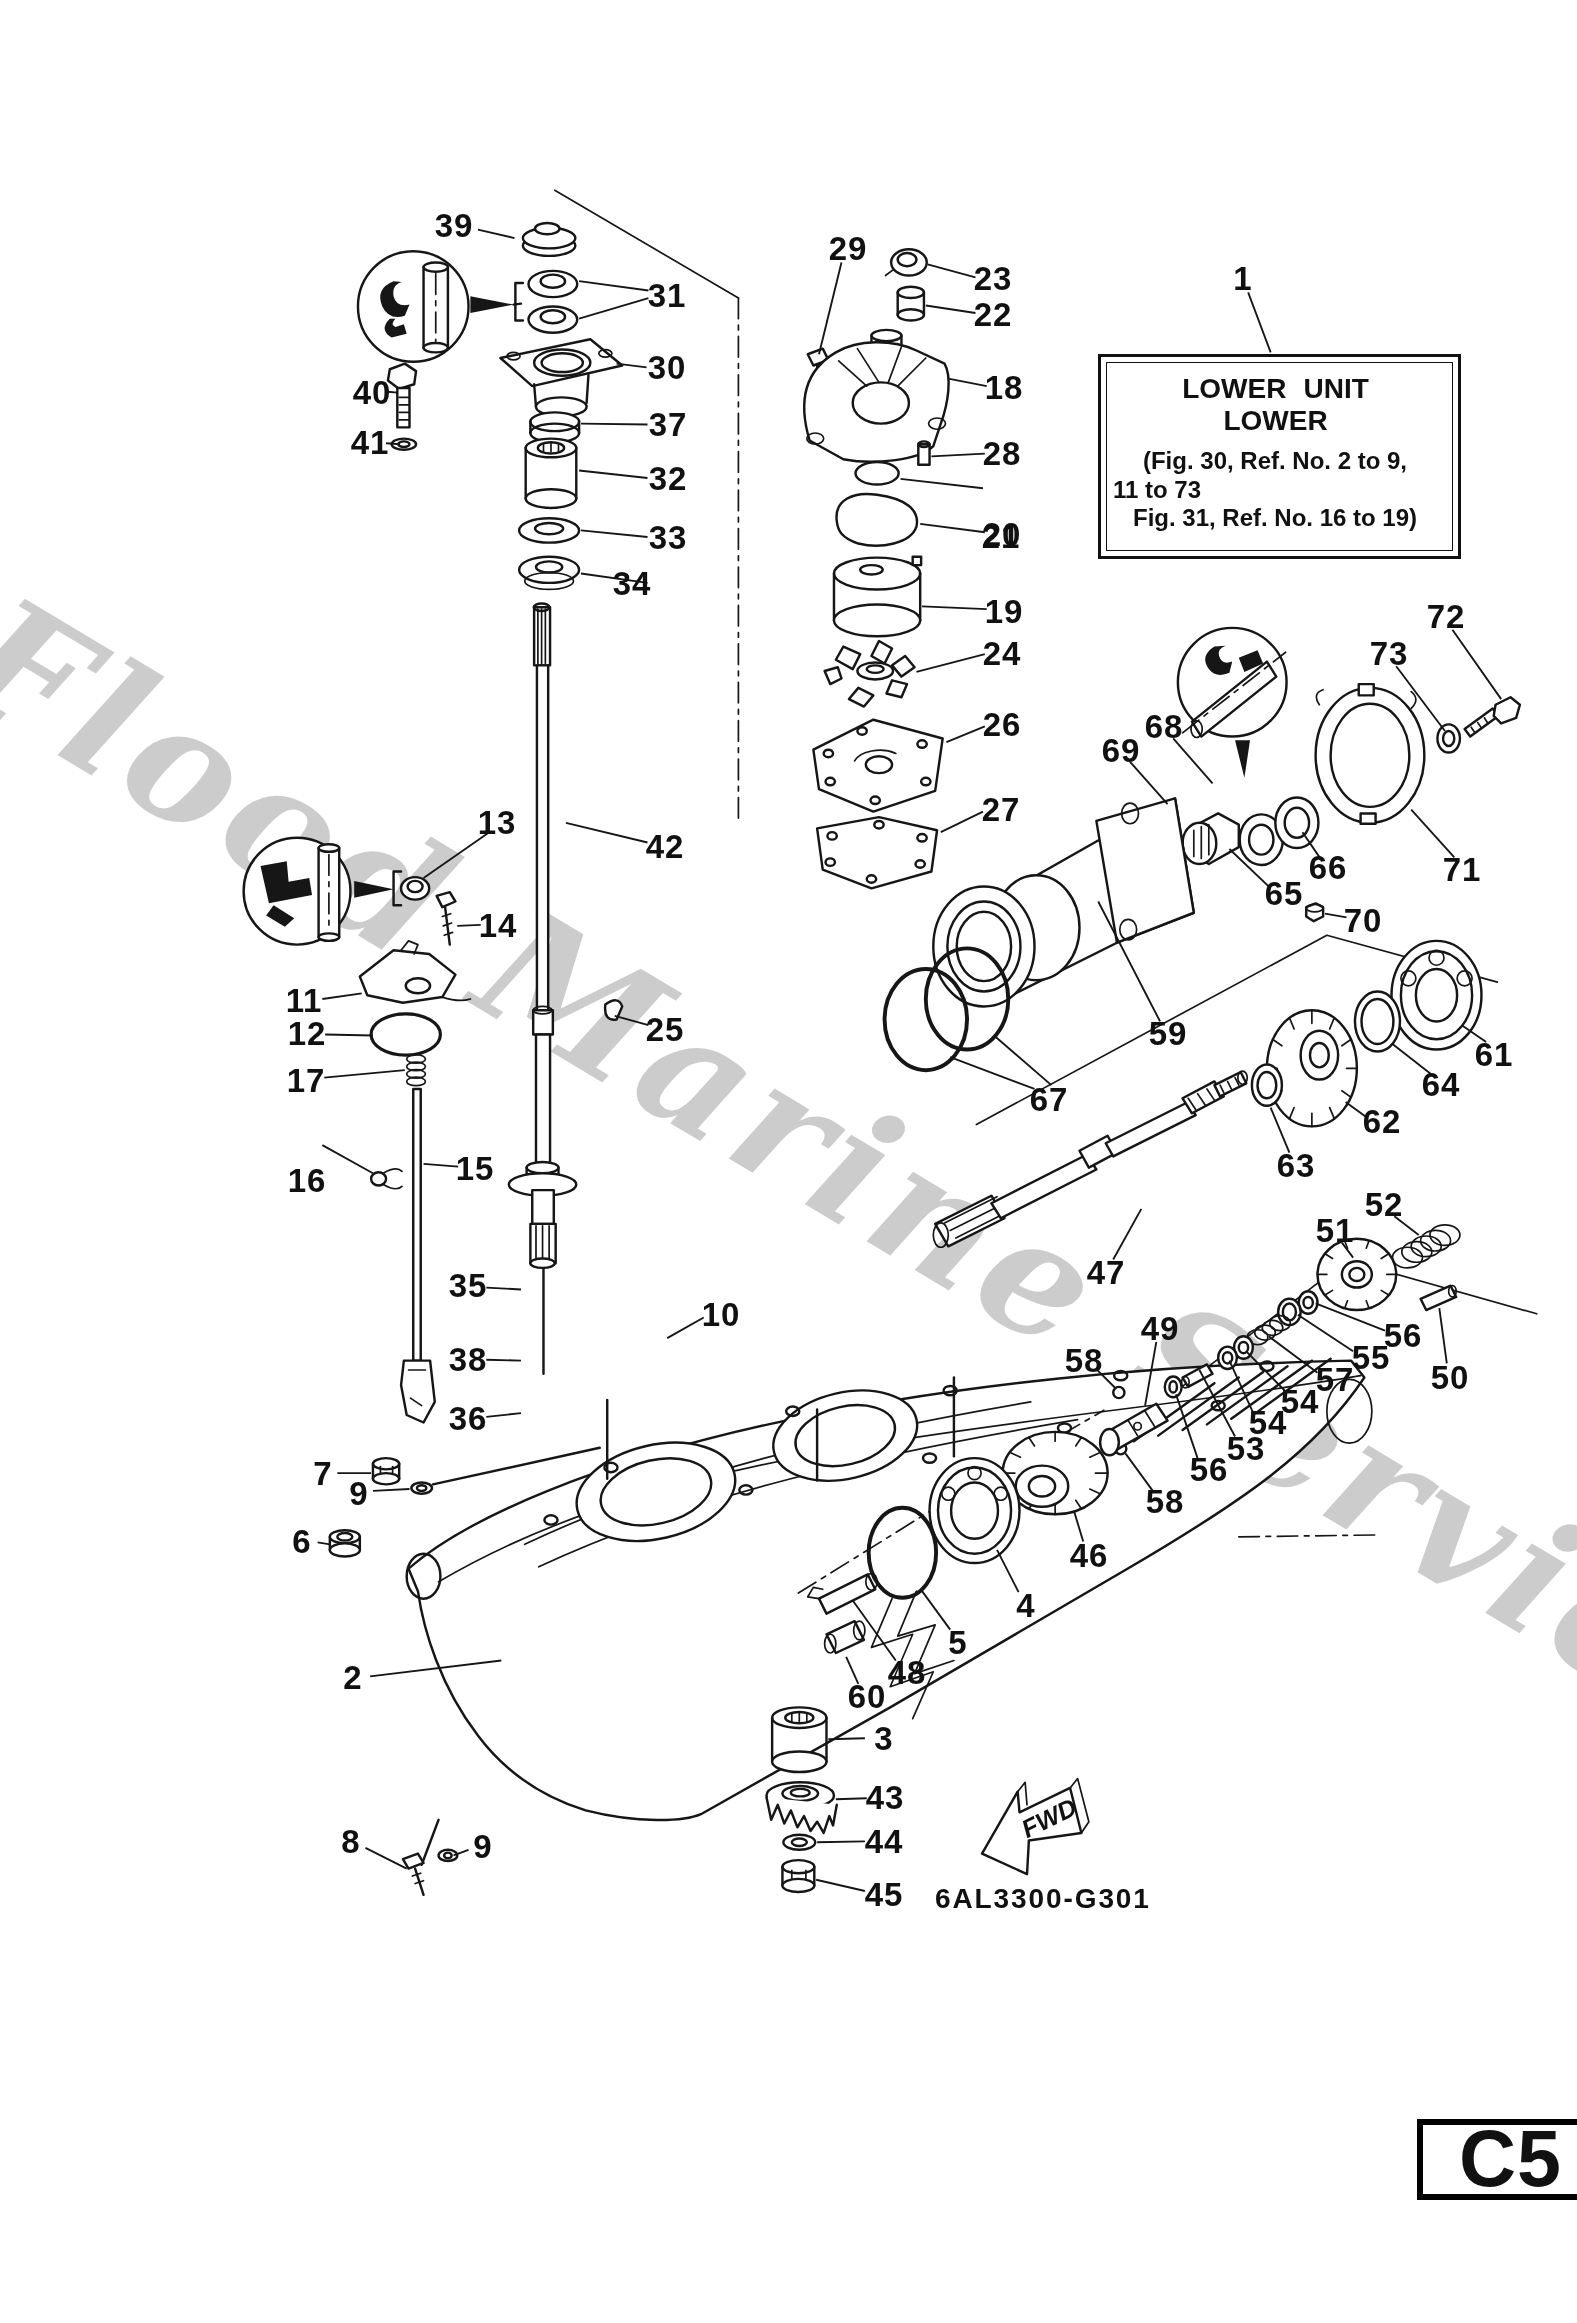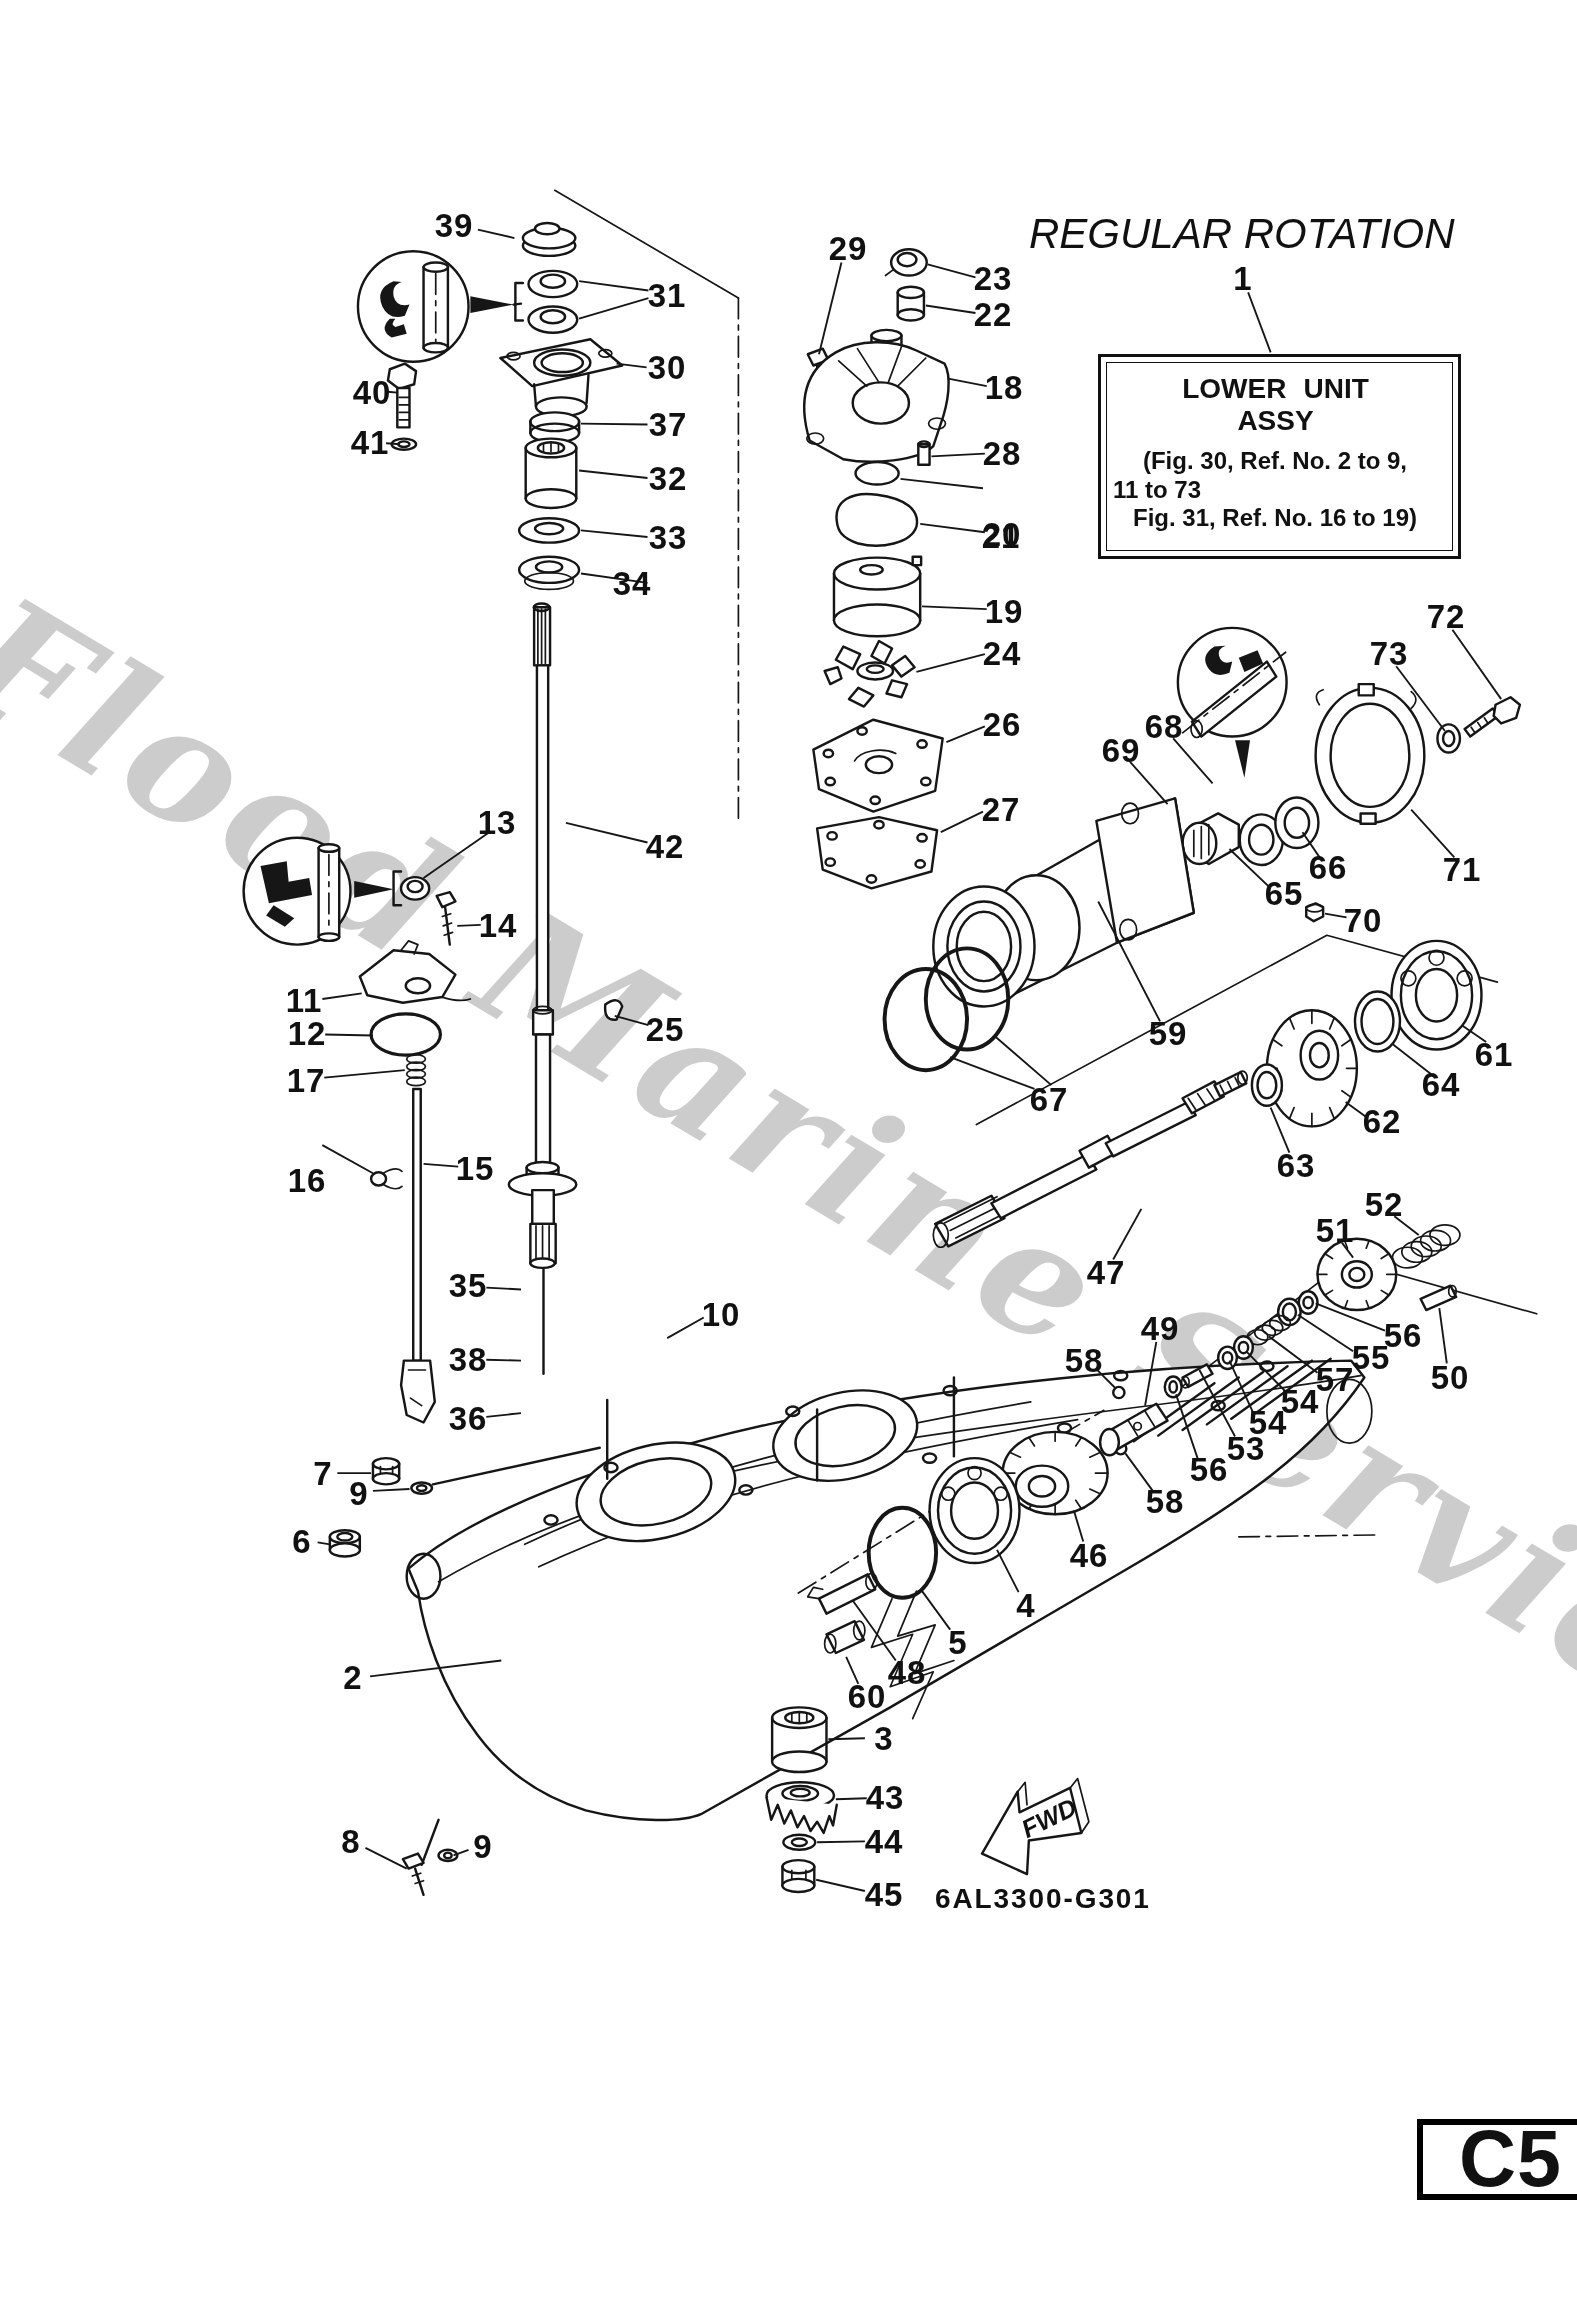--- a/index.html
+++ b/index.html
@@ -596,27 +596,26 @@
       <div class="part-label" style="left: 867px; top: 1696px;">60</div>
       <div class="part-label" style="left: 353px; top: 1677px;">2</div>
       <div class="part-label" style="left: 884px; top: 1738px;">3</div>
       <div class="part-label" style="left: 885px; top: 1797px;">43</div>
       <div class="part-label" style="left: 884px; top: 1841px;">44</div>
       <div class="part-label" style="left: 884px; top: 1894px;">45</div>
       <div class="part-label" style="left: 351px; top: 1841px;">8</div>
       <div class="part-label" style="left: 483px; top: 1846px;">9</div>
     </div>
 
-  <div class="title">REGULAR ROTATION</div>
 
   <div class="assy-box">
     <div class="assy-box-inner"></div>
   </div>
   <div class="assy-line al1">LOWER UNIT</div>
-  <div class="assy-line al2">ASSY</div>
+  <div class="assy-line al2">LOWER</div>
   <div class="assy-line al3">(Fig. 30, Ref. No. 2 to 9,</div>
   <div class="assy-line al4">11 to 73</div>
   <div class="assy-line al5">Fig. 31, Ref. No. 16 to 19)</div>
 
   <div class="drawing-code">6AL3300-G301</div>
 
   <div class="page-code">
     <span>C5</span>
   </div>
 

